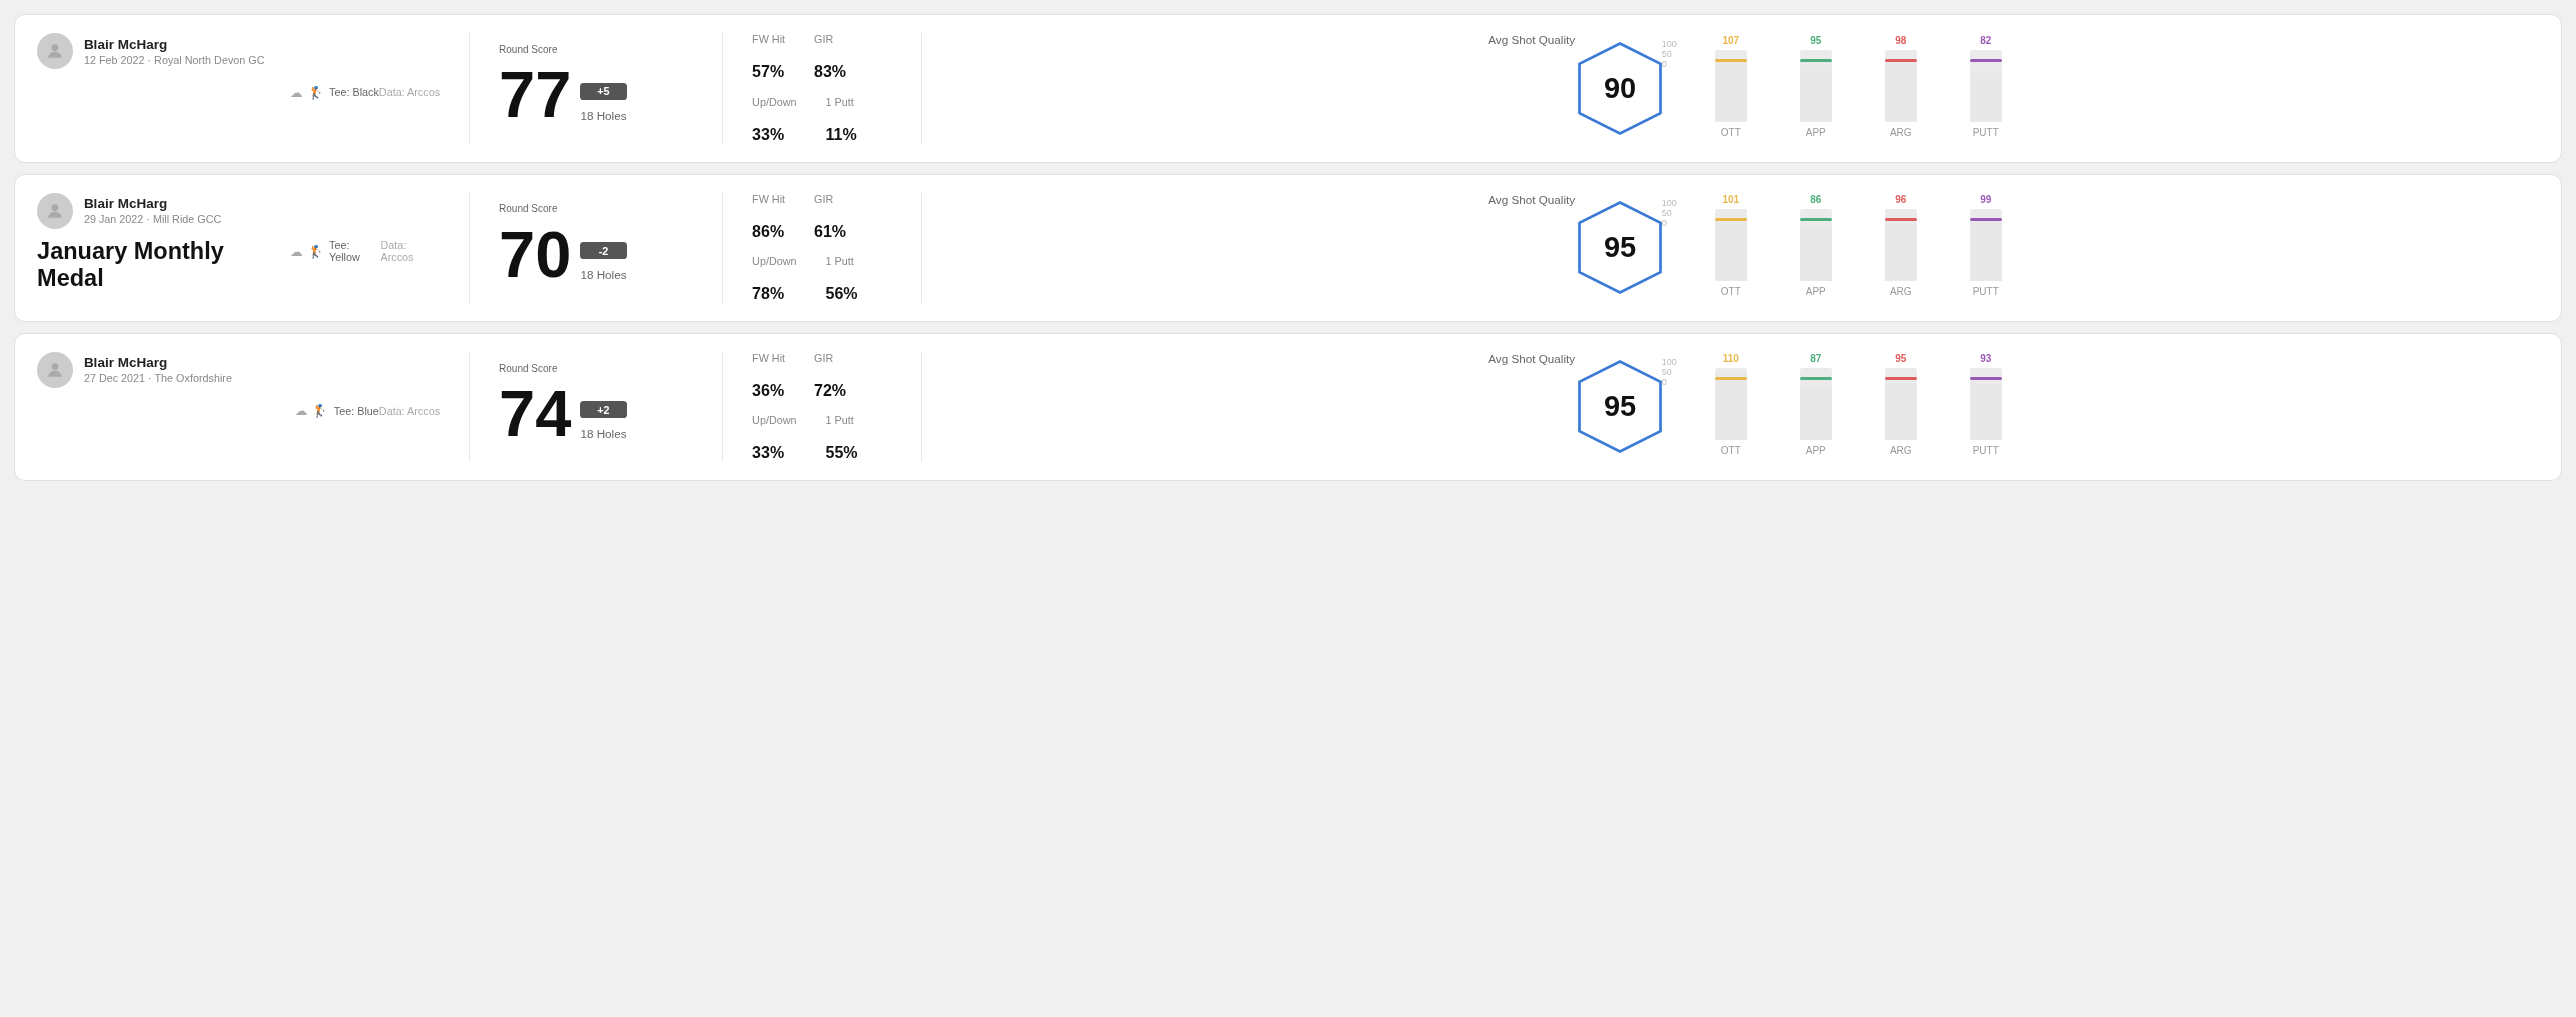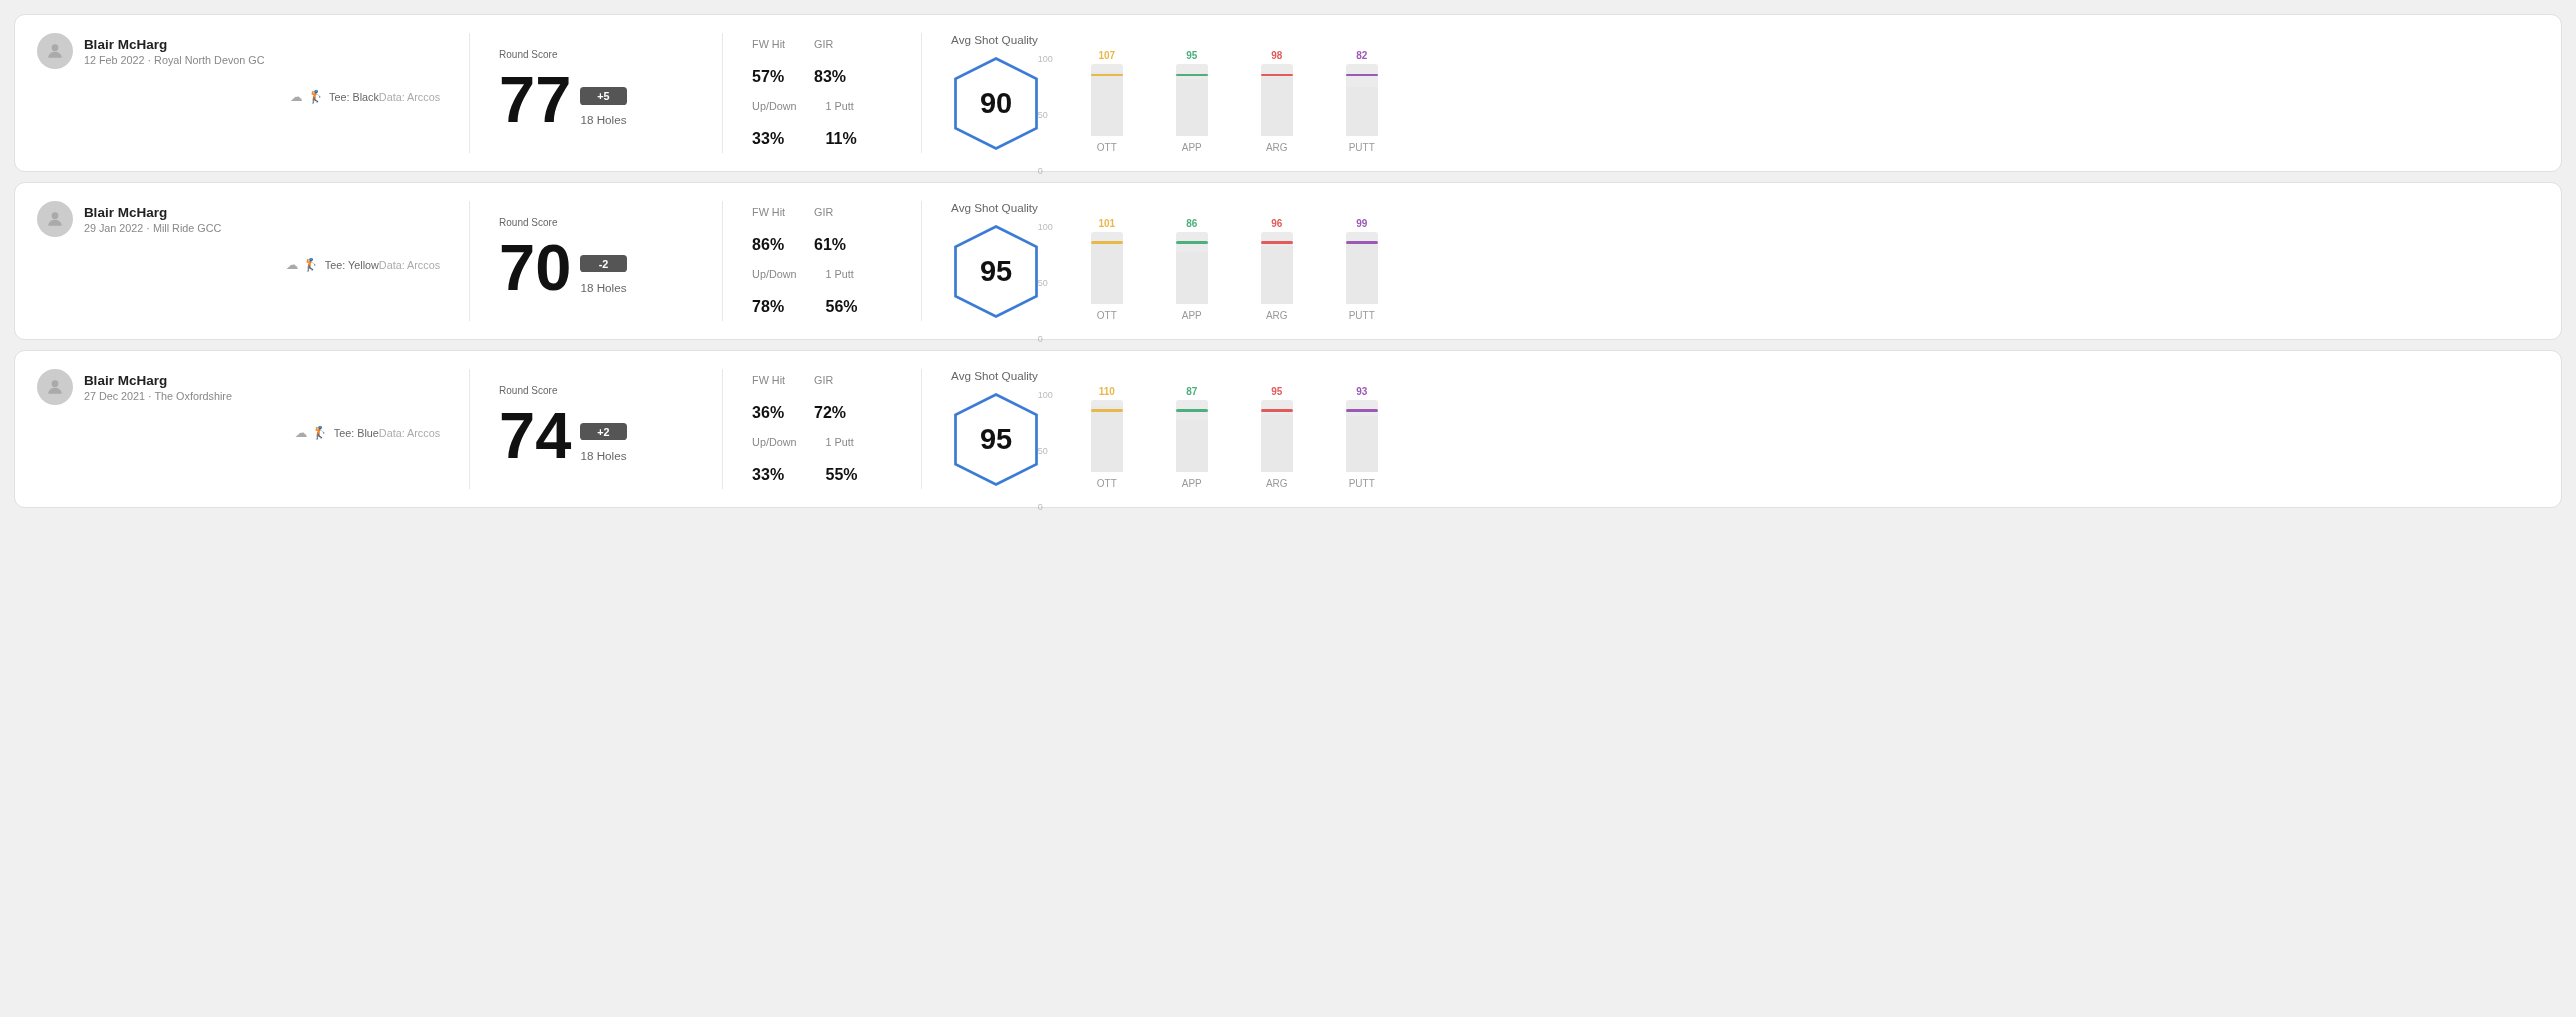--- a/index.html
+++ b/index.html
@@ -154,21 +154,21 @@
     }
     .stat-value {
       font-size: 16px;
       font-weight: 700;
       color: #111;
     }
     .right-section {
       flex: 1;
       padding: 0 0 0 29px;
       display: flex;
-      flex-direction: column;
+      flex-direction: row;
       justify-content: center;
     }
     .shot-quality-section {
       display: flex;
       align-items: center;
       gap: 21.7px;
     }
     .hexagon-container {
       position: relative;
       width: 90px;
@@ -240,21 +240,20 @@
     .chart-y-labels {
       position: absolute;
       left: -25px;
       top: 0;
       bottom: 18px;
       display: flex;
       flex-direction: column;
       justify-content: flex-start;
       font-size: 9px;
       color: #bbb;
-      gap: 46px;
     }
     .sq-header {
       font-size: 11.7px;
       color: #666;
       margin-bottom: 7.2px;
     }
   </style>
 </head>
 <body>
 
@@ -382,20 +381,21 @@
               <svg width="20" height="20" viewBox="0 0 24 24" fill="#aaa">
                 <circle cx="12" cy="8" r="4"></circle>
                 <path d="M4 20c0-4 3.6-7 8-7s8 3 8 7"></path>
               </svg>
             </div>
             <div>
               <div class="player-name">Blair McHarg</div>
               <div class="player-date-course">29 Jan 2022 · Mill Ride GCC</div>
             </div>
           </div>
+          <div class="round-title">January Monthly Medal</div>
         </div>
         <div class="bottom-meta">
           <div class="tee-info">
             <span class="tee-icon">☁</span>
             <span class="tee-icon">🏌</span>
             <span>Tee: Yellow</span>
           </div>
           <div class="data-source">Data: Arccos</div>
         </div>
       </div>

